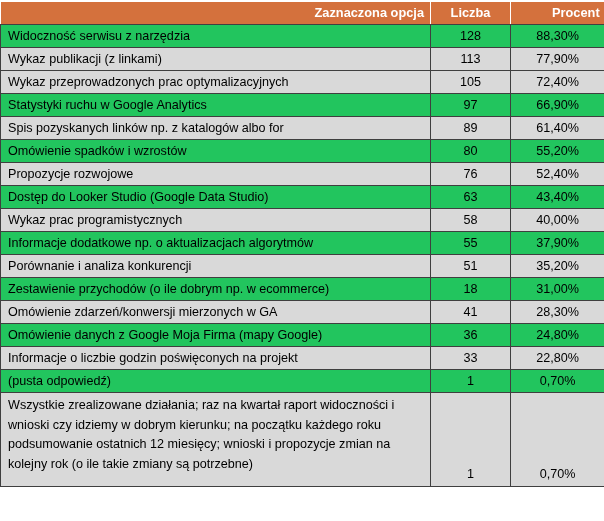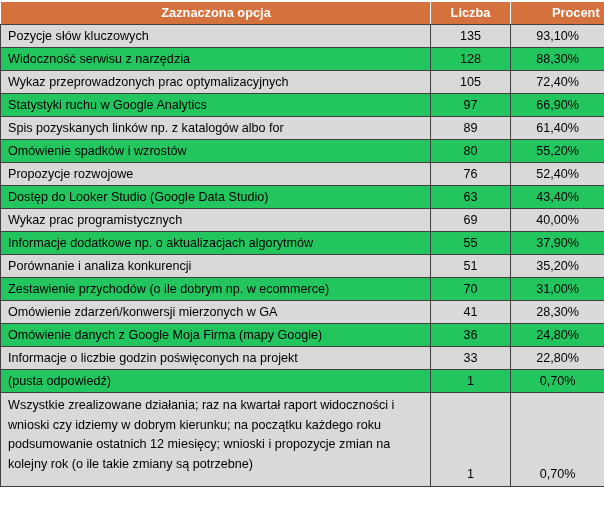--- a/index.html
+++ b/index.html
@@ -35,21 +35,21 @@
     font-size: 12.8px;
     height: 22px;
     padding: 0 6px;
     border-left: 1px solid #ffffff;
     border-right: 1px solid #ffffff;
     border-top: 2px solid #ffffff;
     border-bottom: 1px solid #404040;
     white-space: nowrap;
     line-height: 20px;
   }
-  #survey-table thead th.h-option  { text-align: center;   padding-left: 7px; margin-top: 24px; }
+  #survey-table thead th.h-option  { text-align: right;   padding-left: 7px; margin-top: 24px; }
   #survey-table thead th.h-count   { text-align: center; }
   #survey-table thead th.h-percent { text-align: center; padding-left: 41px; }
 
   
   #survey-table tbody td {
     height: 22px;
     padding: 0 6px;
     border: 1px solid #3f3f3f;
     vertical-align: middle;
     line-height: 18px;
@@ -90,29 +90,29 @@
     <col class="col-percent">
   </colgroup>
   <thead>
     <tr>
       <th class="h-option">Zaznaczona opcja</th>
       <th class="h-count">Liczba</th>
       <th class="h-percent">Procent</th>
     </tr>
   </thead>
   <tbody id="table-body">
-      <tr class="band-shaded">
-        <td class="c-option">Pozycje słów kluczowych</td>
-        <td class="c-count">135</td>
-        <td class="c-percent">93,10%</td>
-      </tr>
       <tr class="band-plain">
         <td class="c-option">Widoczność serwisu z narzędzia</td>
         <td class="c-count">128</td>
         <td class="c-percent">88,30%</td>
+      </tr>
+      <tr class="band-shaded">
+        <td class="c-option">Wykaz publikacji (z linkami)</td>
+        <td class="c-count">113</td>
+        <td class="c-percent">77,90%</td>
       </tr>
       <tr class="band-shaded">
         <td class="c-option">Wykaz przeprowadzonych prac optymalizacyjnych</td>
         <td class="c-count">105</td>
         <td class="c-percent">72,40%</td>
       </tr>
       <tr class="band-plain">
         <td class="c-option">Statystyki ruchu w Google Analytics</td>
         <td class="c-count">97</td>
         <td class="c-percent">66,90%</td>
@@ -132,36 +132,36 @@
         <td class="c-count">76</td>
         <td class="c-percent">52,40%</td>
       </tr>
       <tr class="band-plain">
         <td class="c-option">Dostęp do Looker Studio (Google Data Studio)</td>
         <td class="c-count">63</td>
         <td class="c-percent">43,40%</td>
       </tr>
       <tr class="band-shaded">
         <td class="c-option">Wykaz prac programistycznych</td>
-        <td class="c-count">69</td>
+        <td class="c-count">58</td>
         <td class="c-percent">40,00%</td>
       </tr>
       <tr class="band-plain">
         <td class="c-option">Informacje dodatkowe np. o aktualizacjach algorytmów</td>
         <td class="c-count">55</td>
         <td class="c-percent">37,90%</td>
       </tr>
       <tr class="band-shaded">
         <td class="c-option">Porównanie i analiza konkurencji</td>
         <td class="c-count">51</td>
         <td class="c-percent">35,20%</td>
       </tr>
       <tr class="band-plain">
         <td class="c-option">Zestawienie przychodów (o ile dobrym np. w ecommerce)</td>
-        <td class="c-count">70</td>
+        <td class="c-count">18</td>
         <td class="c-percent">31,00%</td>
       </tr>
       <tr class="band-shaded">
         <td class="c-option">Omówienie zdarzeń/konwersji mierzonych w GA</td>
         <td class="c-count">41</td>
         <td class="c-percent">28,30%</td>
       </tr>
       <tr class="band-plain">
         <td class="c-option">Omówienie danych z Google Moja Firma (mapy Google)</td>
         <td class="c-count">36</td>

